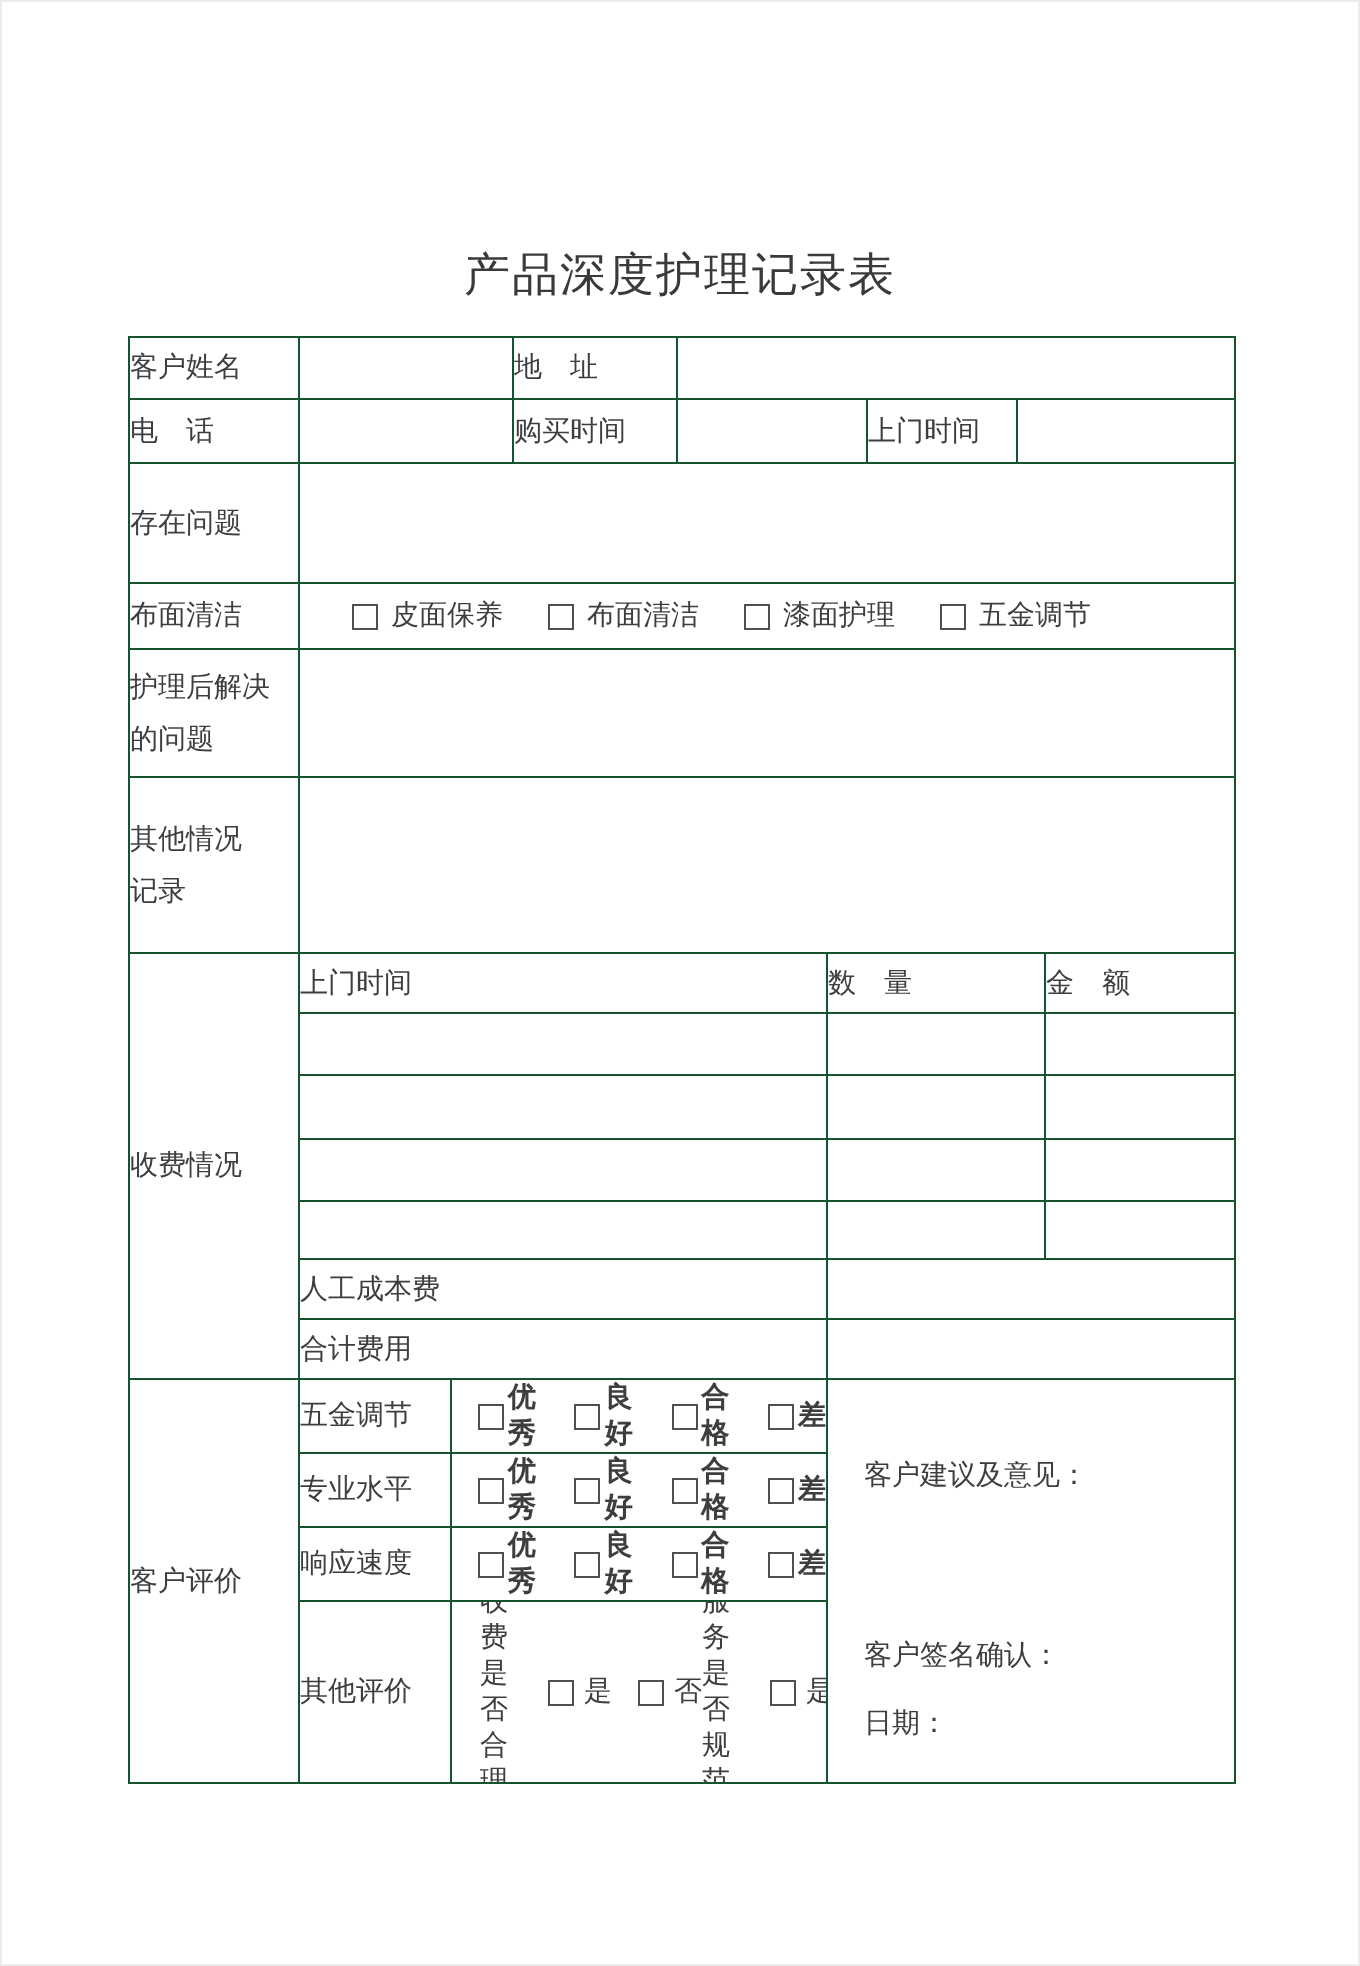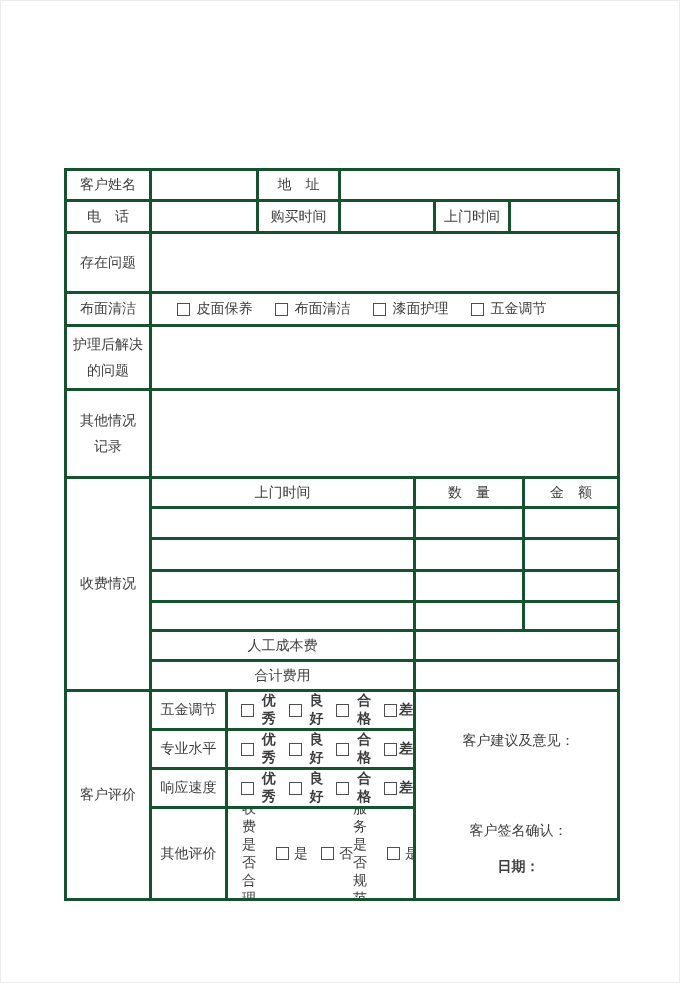--- a/index.html
+++ b/index.html
@@ -24,23 +24,23 @@
     color:#3a3a3a;
   }
   table.form{
     position:absolute;
     left:63px;top:167px;
     width:553px;
     border-collapse:collapse;
     table-layout:fixed;
   }
   table.form td{
-    border:3px solid #14532d;
+    border:1px solid #14532d;
     font-size:14px;
-    text-align:center;
+    text-align:left;
     vertical-align:middle;
     padding:0;
     overflow:hidden;
   }
   td.lbl{line-height:1.8;}
   td.pre{white-space:pre-line;}
   
   .cb{
     display:inline-block;
     width:11px;height:11px;
@@ -77,29 +77,30 @@
   }
   .qline{display:flex;align-items:center;gap:20px;}
   .yn{display:flex;align-items:center;gap:13px;}
   .yn .opt{display:flex;align-items:center;gap:5px;}
   
   td.remarks{
     text-align:left;
     vertical-align:top;
   }
   .remarks-inner{padding:16px 10px 0 14px;}
-  .remarks-inner p{margin:16px;line-height:20px;}
+  .remarks-inner p{margin:4px;line-height:20px;}
   .remarks-inner p.sig{margin-top:70px;}
-  .remarks-inner p.date{margin-top:14px;font-weight:bold;}
+  .remarks-inner p.date{margin-top:14px;}
 </style>
 </head>
 <body>
 
 <div class="page">
 
+  <h1 class="title">产品深度护理记录表</h1>
 
   <table class="form">
     <colgroup>
       <col style="width:85px">
       <col style="width:76px">
       <col style="width:31px">
       <col style="width:82px">
       <col style="width:75px">
       <col style="width:20px">
       <col style="width:75px">

